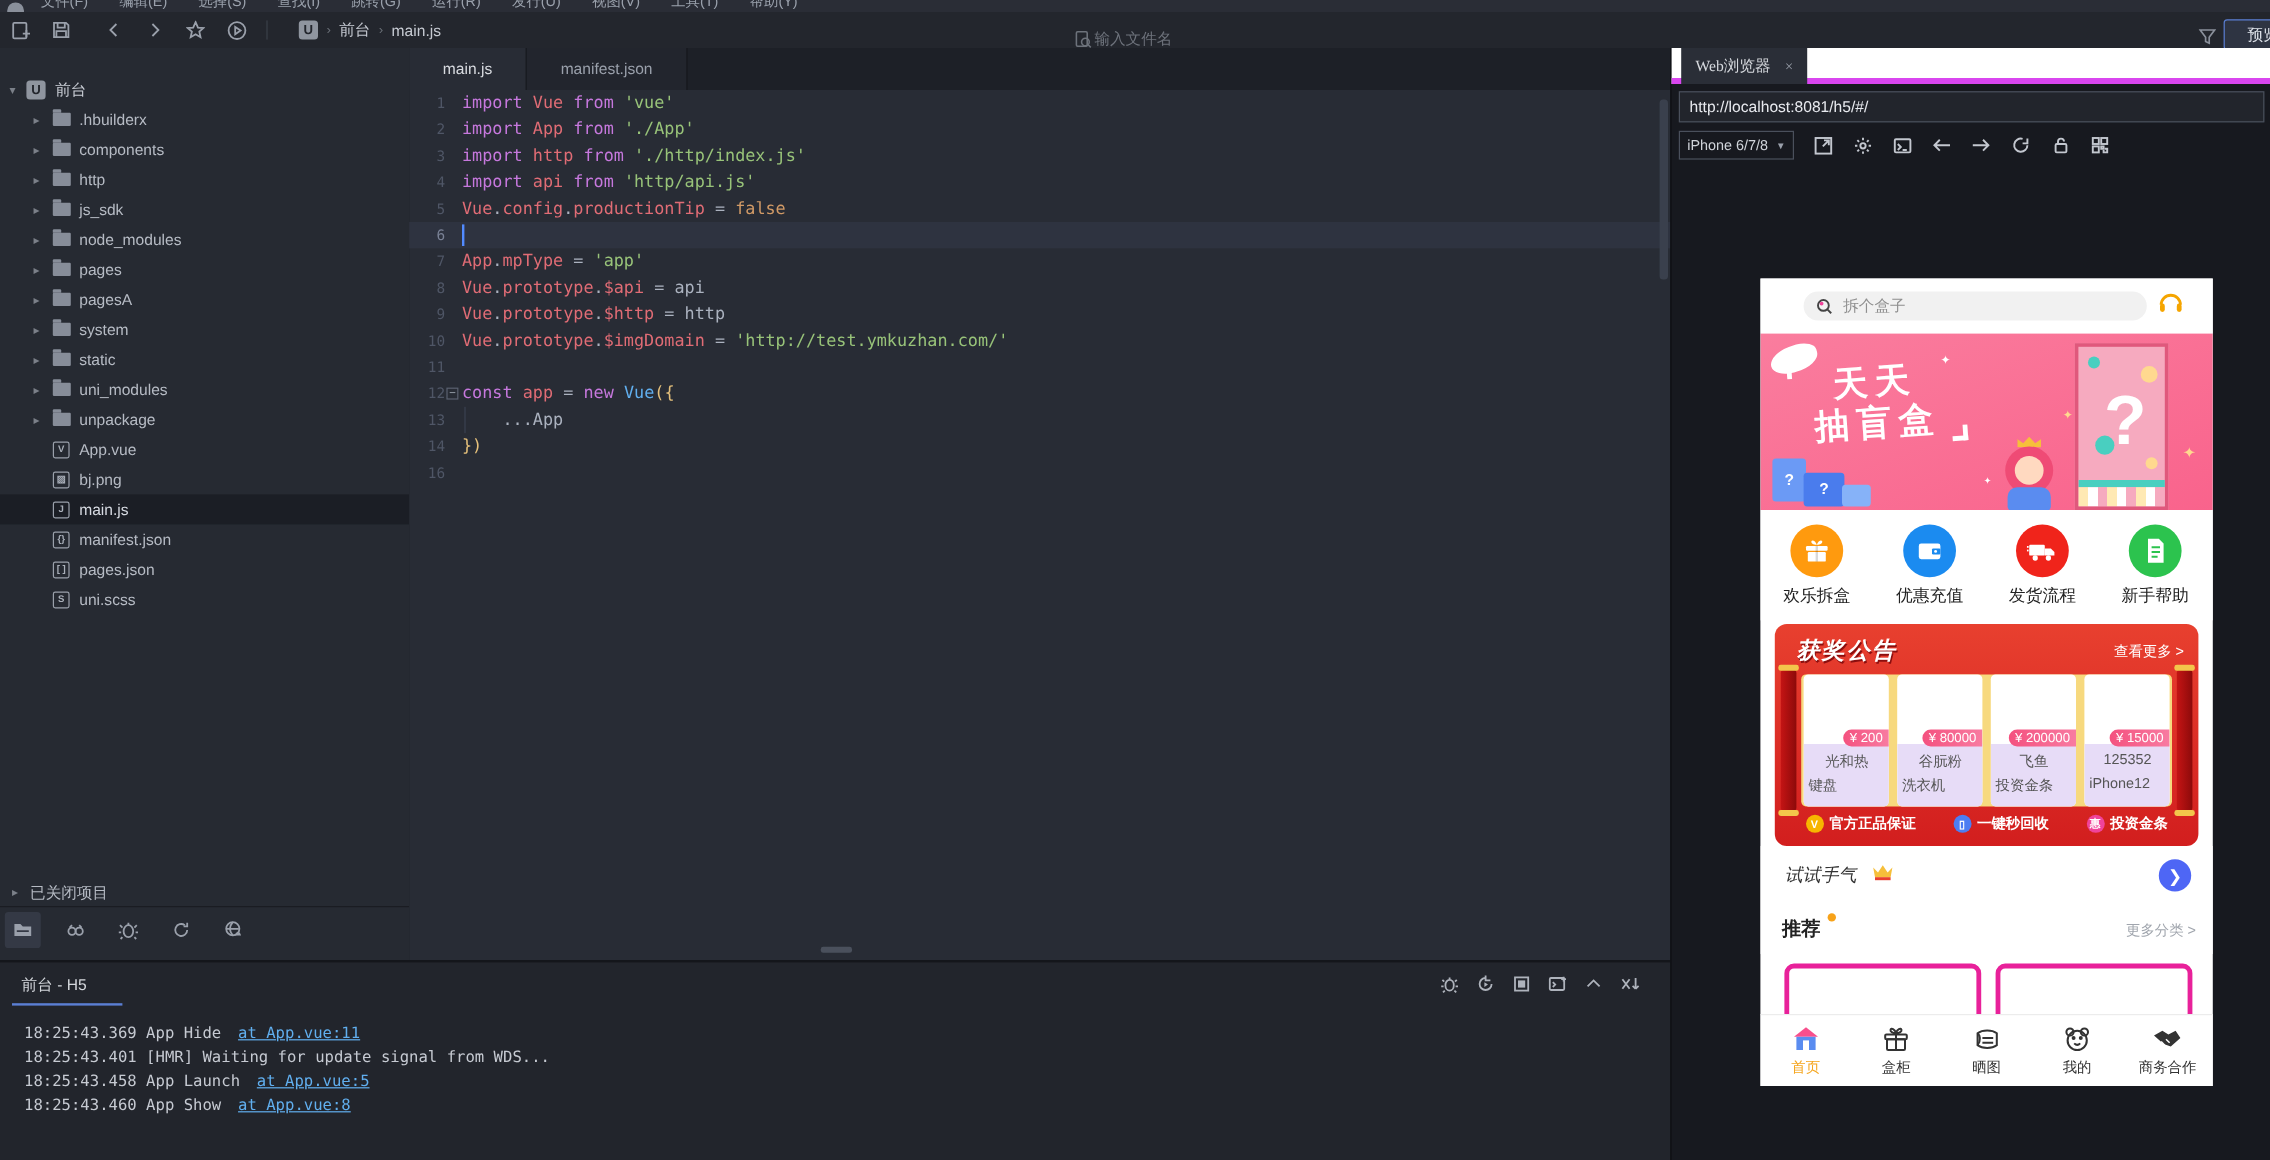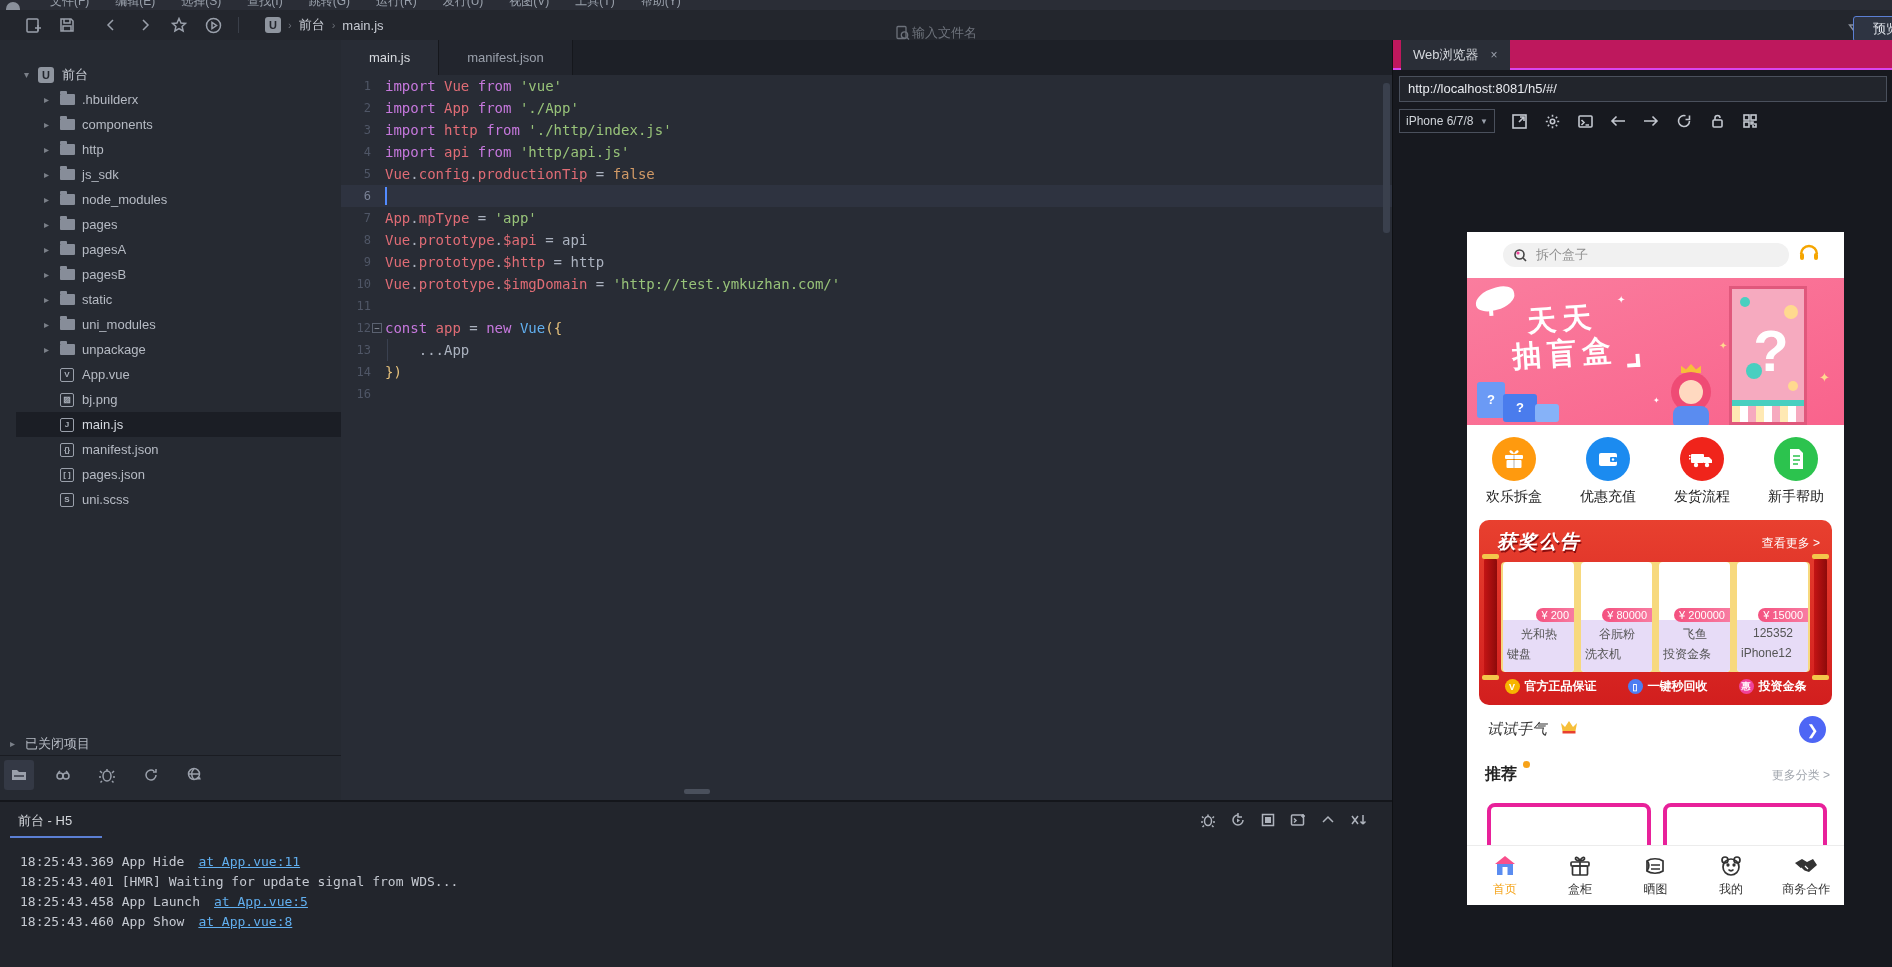--- a/index.html
+++ b/index.html
@@ -1,18 +1,18 @@
 <!DOCTYPE html>
 <html><head>
 <meta charset="utf-8">
 <style>
   * { margin:0; padding:0; box-sizing:border-box; }
   html,body { width:1892px; height:967px; overflow:hidden; }
   body { font-family:"Liberation Sans", sans-serif; background:#17191f; position:relative; color:#c6cad2; }
-  .abs { position:absolute;padding-left:16px; }
+  .abs { position:absolute; }
 
   
   #menubar { left:0; top:0; width:1892px; height:10px; background:#2a2d36; overflow:hidden; }
   #menubar .row { display:flex; gap:26px; padding-left:34px; transform:translateY(-7px); color:#9aa1ac; font-size:12px; }
   #menubar .appdot { position:absolute; left:6px; top:2px; width:14px; height:14px; border-radius:50%; background:#8a909b; }
   #toolbar { left:0; top:10px; width:1892px; height:30px; background:#23262d; display:flex; align-items:center; }
   .tbtn { width:34px; height:26px; display:flex; align-items:center; justify-content:center; }
   .tbtn svg { stroke:#9aa0ab; fill:none; stroke-width:1.5; }
   #crumb { display:flex; align-items:center; gap:7px; margin-left:26px; font-size:13px; color:#c6cad2; }
   #crumb .sep { color:#6b7078; font-size:11px; }
@@ -62,21 +62,21 @@
   #console-underline { position:absolute; left:10px; top:34px; width:92px; height:2px; background:#5b7fd4; }
   #console-icons { position:absolute; left:1200px; top:10px; display:flex; gap:14px; }
   #console-icons svg { stroke:#aeb3bc; fill:none; stroke-width:1.5; }
   #logs { position:absolute; left:20px; top:50px; font-family:"DejaVu Sans Mono", monospace; font-size:13px; }
   .log-line { height:20px; line-height:20px; white-space:pre; color:#c6cad2; }
   .log-line .warn { color:#d6d31f; }
   .log-line a { color:#61afef; text-decoration:underline; margin-left:14px; }
 
   
   #rpanel { left:1392px; top:40px; width:500px; height:927px; background:#17191f; border-left:1px solid #0e1013; }
-  #rtabs { position:absolute; left:0; top:0; width:500px; height:30px; background:#be185d; border-bottom:2px solid #d946ef; }
+  #rtabs { position:absolute; left:0; top:0; width:500px; height:30px; background:#ffffff; border-bottom:5px solid #d946ef;font-family:Liberation Serif, serif; }
   #rtab { position:absolute; left:8px; top:0; height:30px; padding:0 12px; background:#2a2e37; display:flex; align-items:center; gap:12px; font-size:13px; color:#d5d8dd; }
   #rtab .x { color:#9aa0ab; font-size:12px; }
   #urlbar { position:absolute; left:6px; top:36px; width:488px; height:26px; background:#22252c; border:1px solid #4a505c; color:#e8eaef; font-size:13px; line-height:24px; padding-left:8px; font-family:"Liberation Sans",sans-serif; }
   #devicebar { position:absolute; left:6px; top:68px; width:488px; height:26px; display:flex; align-items:center; }
   #device-select { width:96px; height:24px; border:1px solid #4a505c; color:#d0d4da; font-size:12px; display:flex; align-items:center; justify-content:space-between; padding:0 6px; }
   #device-select .caret { font-size:8px; color:#9aa0ab; }
   .bicons { display:flex; margin-left:14px; gap:13px; }
   .bicons .bi { width:20px; height:20px; display:flex; align-items:center; justify-content:center; }
   .bicons svg { stroke:#c3c7cf; fill:none; stroke-width:1.6; }
 
@@ -135,21 +135,21 @@
   #luck-crown { position:absolute; left:92px; top:14px; }
   #luck-go { position:absolute; left:332px; top:11px; width:27px; height:27px; border-radius:50%; background:#4e66f5; color:#fff; font-size:14px; display:flex; align-items:center; justify-content:center; }
 
   #p-reco { position:absolute; left:0; top:523px; width:377px; height:40px; background:#fff; }
   #reco-label { position:absolute; left:18px; top:9px; font-size:16px; font-weight:bold; color:#222; }
   #reco-dot { position:absolute; left:56px; top:6px; width:7px; height:7px; border-radius:50%; background:#f7a219; }
   #reco-more { position:absolute; right:14px; top:12px; font-size:12px; color:#a0a5ad; }
 
   .pcard { position:absolute; top:571px; width:164px; height:100px; border:4px solid #e8219a; border-radius:8px; background:#fff; }
 
-  #p-tabbar { position:absolute; left:0; top:613px; width:377px; height:60px; background:#fff; border-top:1px solid #ececec; display:flex;justify-content:flex-end; }
+  #p-tabbar { position:absolute; left:0; top:613px; width:377px; height:60px; background:#fff; border-top:1px solid #ececec; display:flex; }
   .tbi { flex:1; display:flex; flex-direction:column; align-items:center; }
   .tbi .ic { margin-top:7px; height:26px; display:flex; align-items:center; }
   .tbi .lb { margin-top:2px; font-size:12px; color:#333; }
   .tbi.active .lb { color:#f5a51d; }
   .tbi svg { stroke:#333; fill:none; stroke-width:1.7; }
 </style>
 </head>
 <body>
 
 <div id="menubar" class="abs">
@@ -264,21 +264,21 @@
         <span class="tr-label">pages</span>
       </div>
       <div class="tree-row">
         <span class="tr-chev" style="left: 28px;">▸</span>
         <span class="icn-folder"></span>
         <span class="tr-label">pagesA</span>
       </div>
       <div class="tree-row">
         <span class="tr-chev" style="left: 28px;">▸</span>
         <span class="icn-folder"></span>
-        <span class="tr-label">pagesB</span>
+        <span class="tr-label">system</span>
       </div>
       <div class="tree-row">
         <span class="tr-chev" style="left: 28px;">▸</span>
         <span class="icn-folder"></span>
         <span class="tr-label">static</span>
       </div>
       <div class="tree-row">
         <span class="tr-chev" style="left: 28px;">▸</span>
         <span class="icn-folder"></span>
         <span class="tr-label">uni_modules</span>

